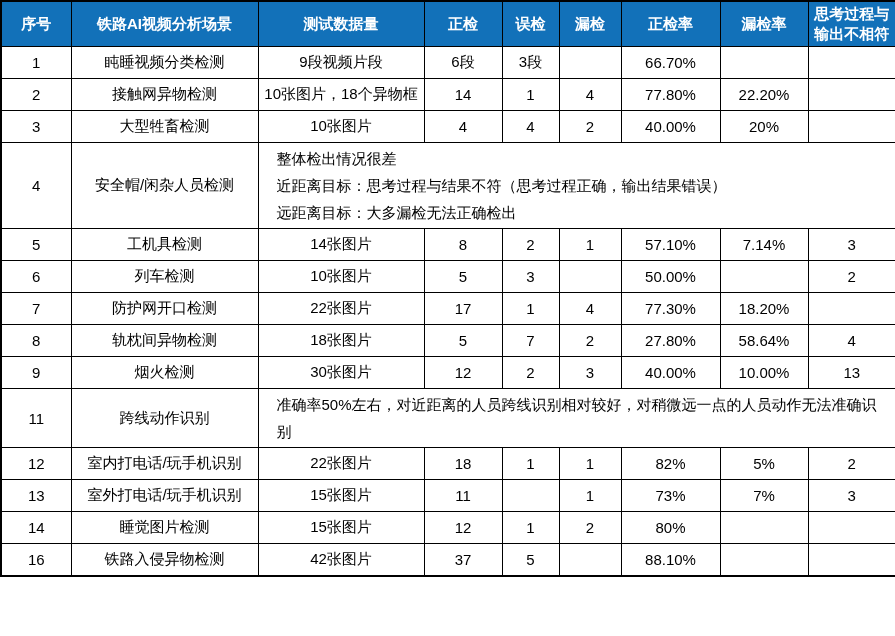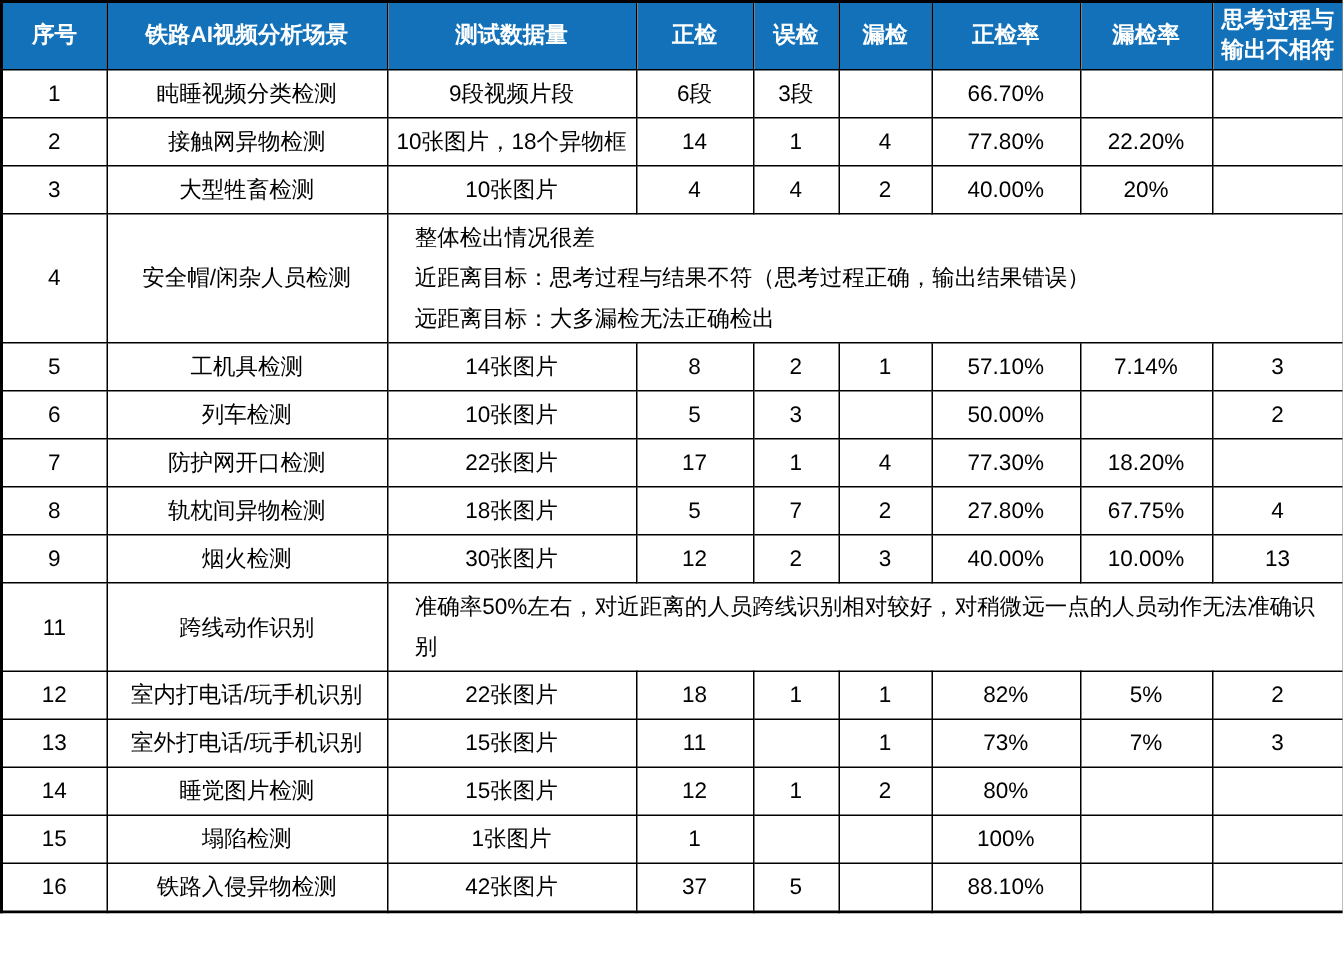--- a/index.html
+++ b/index.html
@@ -117,21 +117,21 @@
         <td class="cell-mismatch"></td>
       </tr>
       <tr>
         <td class="cell-no">8</td>
         <td class="cell-scenario">轨枕间异物检测</td>
         <td class="cell-volume">18张图片</td>
         <td class="cell-correct">5</td>
         <td class="cell-false">7</td>
         <td class="cell-missed">2</td>
         <td class="cell-correct-rate">27.80%</td>
-        <td class="cell-missed-rate">67.75%</td>
+        <td class="cell-missed-rate">58.64%</td>
         <td class="cell-mismatch">4</td>
       </tr>
       <tr>
         <td class="cell-no">9</td>
         <td class="cell-scenario">烟火检测</td>
         <td class="cell-volume">30张图片</td>
         <td class="cell-correct">12</td>
         <td class="cell-false">2</td>
         <td class="cell-missed">3</td>
         <td class="cell-correct-rate">40.00%</td>
@@ -170,31 +170,20 @@
         <td class="cell-scenario">睡觉图片检测</td>
         <td class="cell-volume">15张图片</td>
         <td class="cell-correct">12</td>
         <td class="cell-false">1</td>
         <td class="cell-missed">2</td>
         <td class="cell-correct-rate">80%</td>
         <td class="cell-missed-rate"></td>
         <td class="cell-mismatch"></td>
       </tr>
       <tr>
-        <td class="cell-no">15</td>
-        <td class="cell-scenario">塌陷检测</td>
-        <td class="cell-volume">1张图片</td>
-        <td class="cell-correct">1</td>
-        <td class="cell-false"></td>
-        <td class="cell-missed"></td>
-        <td class="cell-correct-rate">100%</td>
-        <td class="cell-missed-rate"></td>
-        <td class="cell-mismatch"></td>
-      </tr>
-      <tr>
         <td class="cell-no">16</td>
         <td class="cell-scenario">铁路入侵异物检测</td>
         <td class="cell-volume">42张图片</td>
         <td class="cell-correct">37</td>
         <td class="cell-false">5</td>
         <td class="cell-missed"></td>
         <td class="cell-correct-rate">88.10%</td>
         <td class="cell-missed-rate"></td>
         <td class="cell-mismatch"></td>
       </tr>

